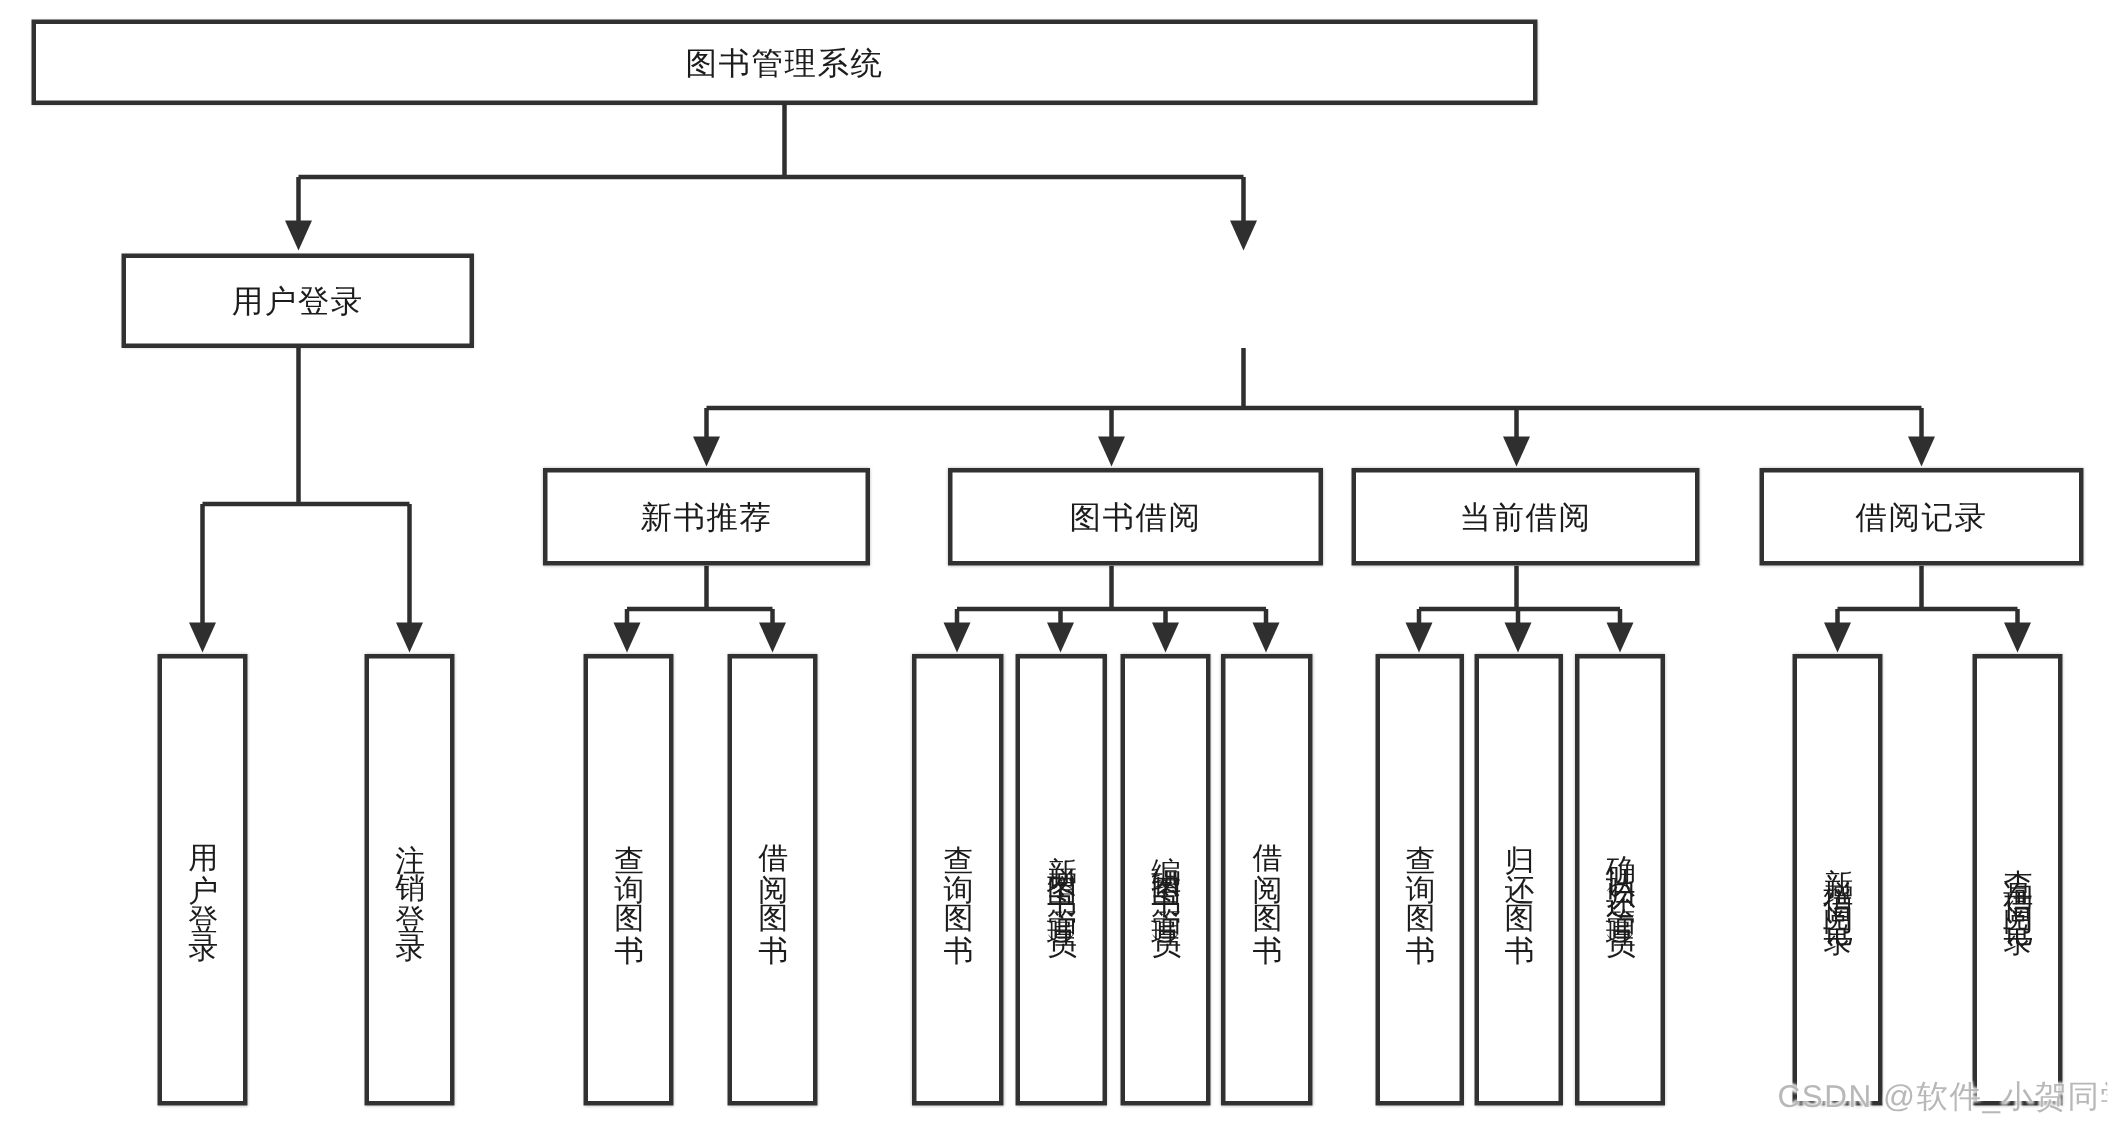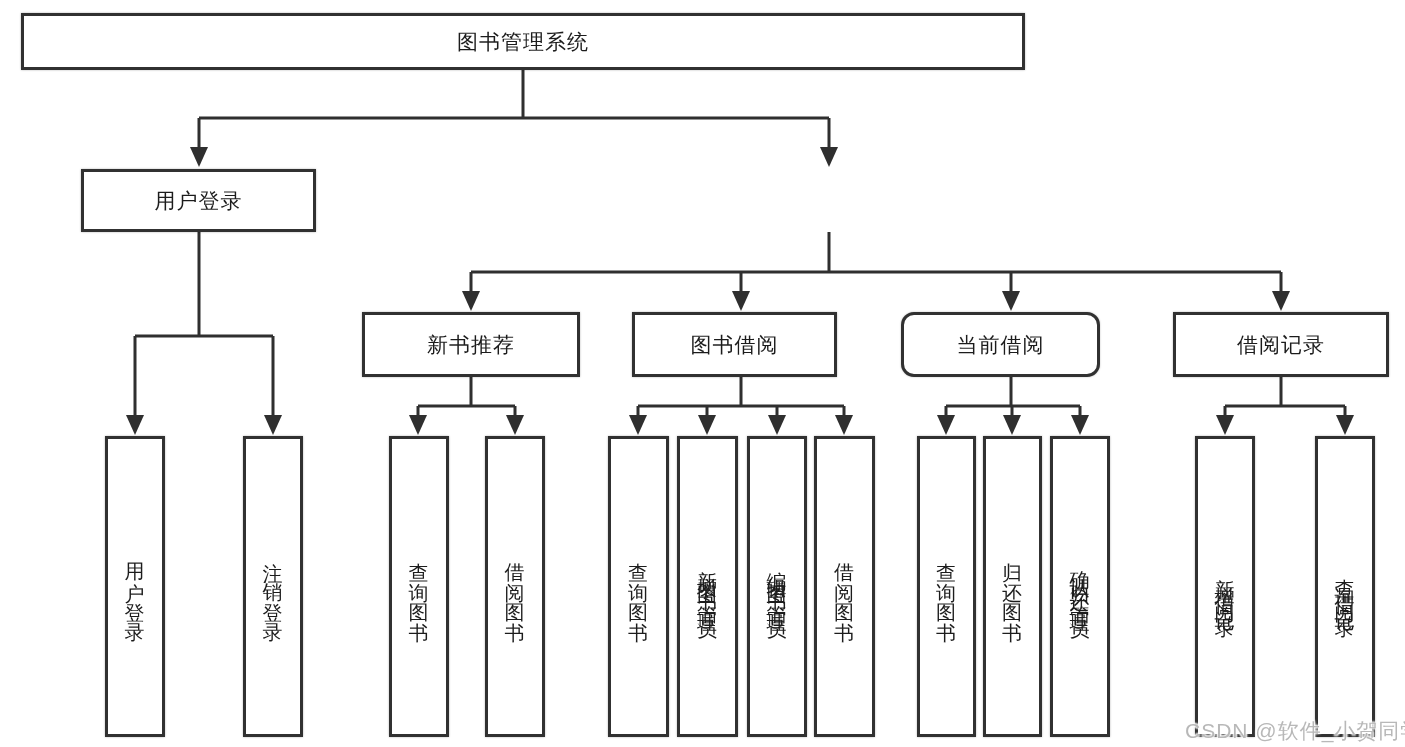--- a/index.html
+++ b/index.html
@@ -92,24 +92,24 @@
     <span class="hlabel">图书管理系统</span>
   </div>
 
   <div class="node" style="left:81px;top:169px;width:235px;height:63px;">
     <span class="hlabel">用户登录</span>
   </div>
 
   <div class="node" style="left:362px;top:312px;width:218px;height:65px;">
     <span class="hlabel">新书推荐</span>
   </div>
-  <div class="node" style="left:632px;top:312px;width:205px;height:65px;">
+  <div class="node" style="left:632px;top:312px;width:250px;height:65px;">
     <span class="hlabel">图书借阅</span>
   </div>
-  <div class="node" style="left:901px;top:312px;width:199px;height:65px;border-radius:13px;">
+  <div class="node" style="left:901px;top:312px;width:232px;height:65px;">
     <span class="hlabel">当前借阅</span>
   </div>
   <div class="node" style="left:1173px;top:312px;width:216px;height:65px;">
     <span class="hlabel">借阅记录</span>
   </div>
 
   <div class="node" style="left:105px;top:436px;width:60px;height:301px;">
     <span class="vt s4">用户登录</span>
   </div>
   <div class="node" style="left:243px;top:436px;width:60px;height:301px;">

